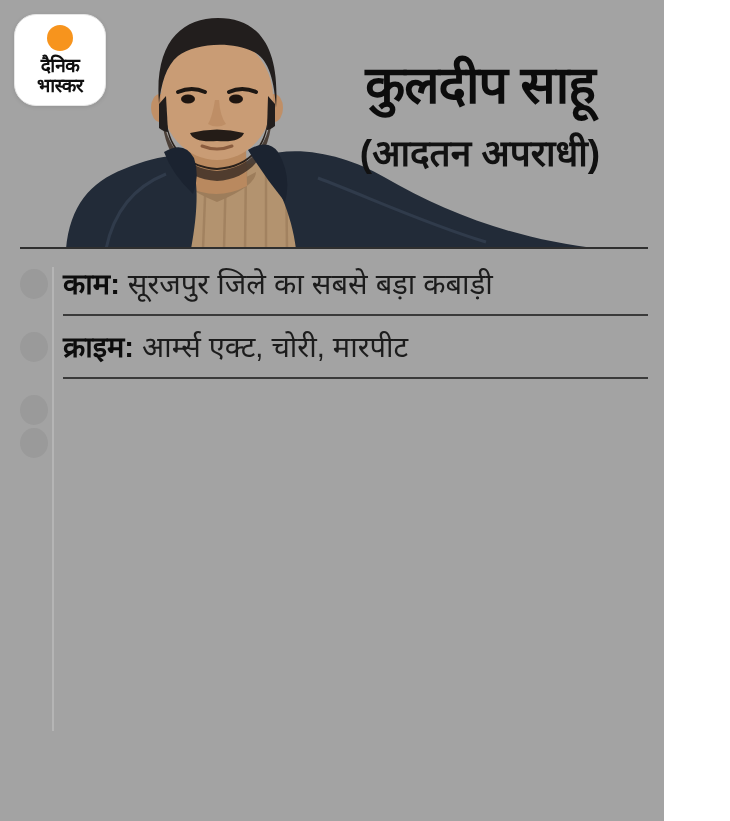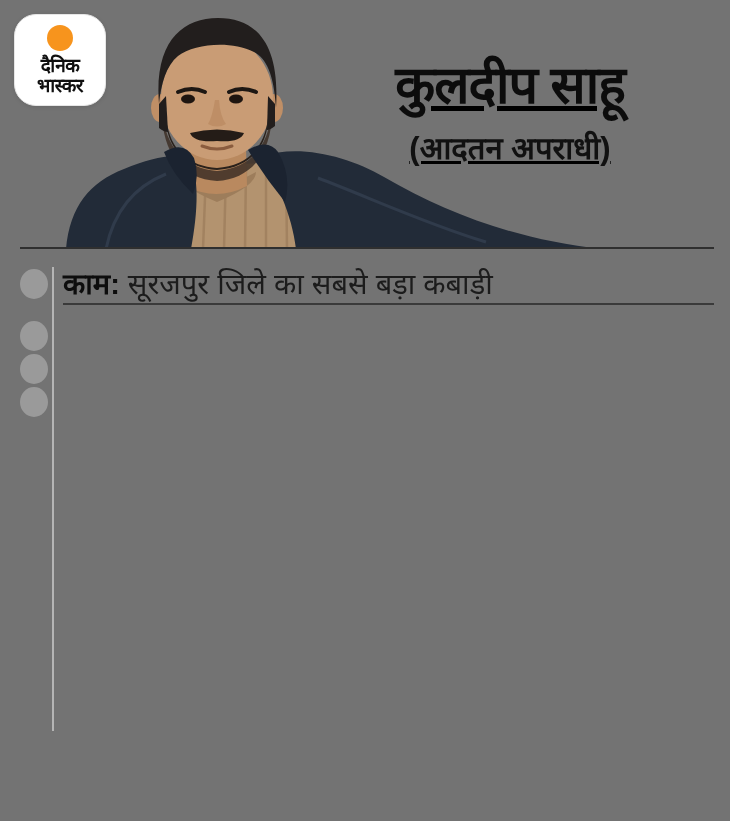--- a/index.html
+++ b/index.html
@@ -1,23 +1,23 @@
 <!DOCTYPE html>
 <html lang="hi"><head>
 <meta charset="utf-8">
 <style>
   * { margin: 0; padding: 0; box-sizing: border-box; }
   html, body { background: #ffffff; }
   body { font-family: "Liberation Sans", "DejaVu Sans", sans-serif; }
 
   .canvas {
     position: relative;
-    width: 730px;
+    width: 664px;
     height: 821px;
-    background: #737373;
+    background: #a3a3a3;
     overflow: hidden;
   }
 
   
   .logo {
     position: absolute;
     left: 14px; top: 14px;
     width: 92px; height: 92px;
     background: #ffffff;
     border: 1px solid #e6e6e6;
@@ -48,37 +48,36 @@
   .portrait {
     position: absolute;
     left: 66px; top: 0;
     width: 548px; height: 249px;
     z-index: 1;
   }
 
   
   .title-block {
     position: absolute;
-    left: 332px; top: 56px;
+    left: 302px; top: 56px;
     width: 356px;
     text-align: center;
     z-index: 2;
-    text-decoration: underline;
   }
   .title {
     font-size: 52px;
     line-height: 1.15;
     font-weight: 800;
     color: #0c0c0c;
     letter-spacing: -1px;
     white-space: nowrap;
   }
   .subtitle {
     margin-top: 10px;
-    font-size: 31px;
+    font-size: 37px;
     font-weight: 700;
     color: #111111;
   }
 
   
   .top-line {
     position: absolute;
     left: 20px; right: 16px;
     top: 247px;
     height: 2px;
@@ -113,21 +112,21 @@
     width: 28px; height: 30px;
     border-radius: 50%;
     margin-top: 3px;
     margin-right: 15px;
   }
   .content {
     flex: 1 1 auto;
     font-size: 29px;
     line-height: 36px;
     color: #1c1c1c;
-    padding-bottom: 1px;
+    padding-bottom: 12px;
     margin-bottom: 13px;
     border-bottom: 2px solid #3a3a3a;
   }
   .item:last-child .content {
     border-bottom: none;
     padding-bottom: 0;
     margin-bottom: 0;
   }
   .content b.label { font-weight: 800; color: #0d0d0d; }
 </style>
@@ -213,20 +212,21 @@
 
   <div class="list">
     <div class="v-line" style="background: rgb(181, 181, 181); top: 18px; height: 464px;"></div>
     <div class="items">
         <div class="item">
           <span class="bullet" style="background: rgb(154, 154, 154);"></span>
           <div class="content"><b class="label">काम:</b> <span>सूरजपुर जिले का सबसे बड़ा कबाड़ी</span></div>
         </div>
         <div class="item">
           <span class="bullet" style="background: rgb(154, 154, 154);"></span>
+          <div class="content"><b class="label">क्राइम:</b> <span>आर्म्स एक्ट, चोरी, मारपीट</span></div>
         </div>
         <div class="item">
           <span class="bullet" style="background: rgb(154, 154, 154);"></span>
         </div>
         <div class="item">
           <span class="bullet" style="background: rgb(154, 154, 154);"></span>
         </div>
       </div>
   </div>
 

